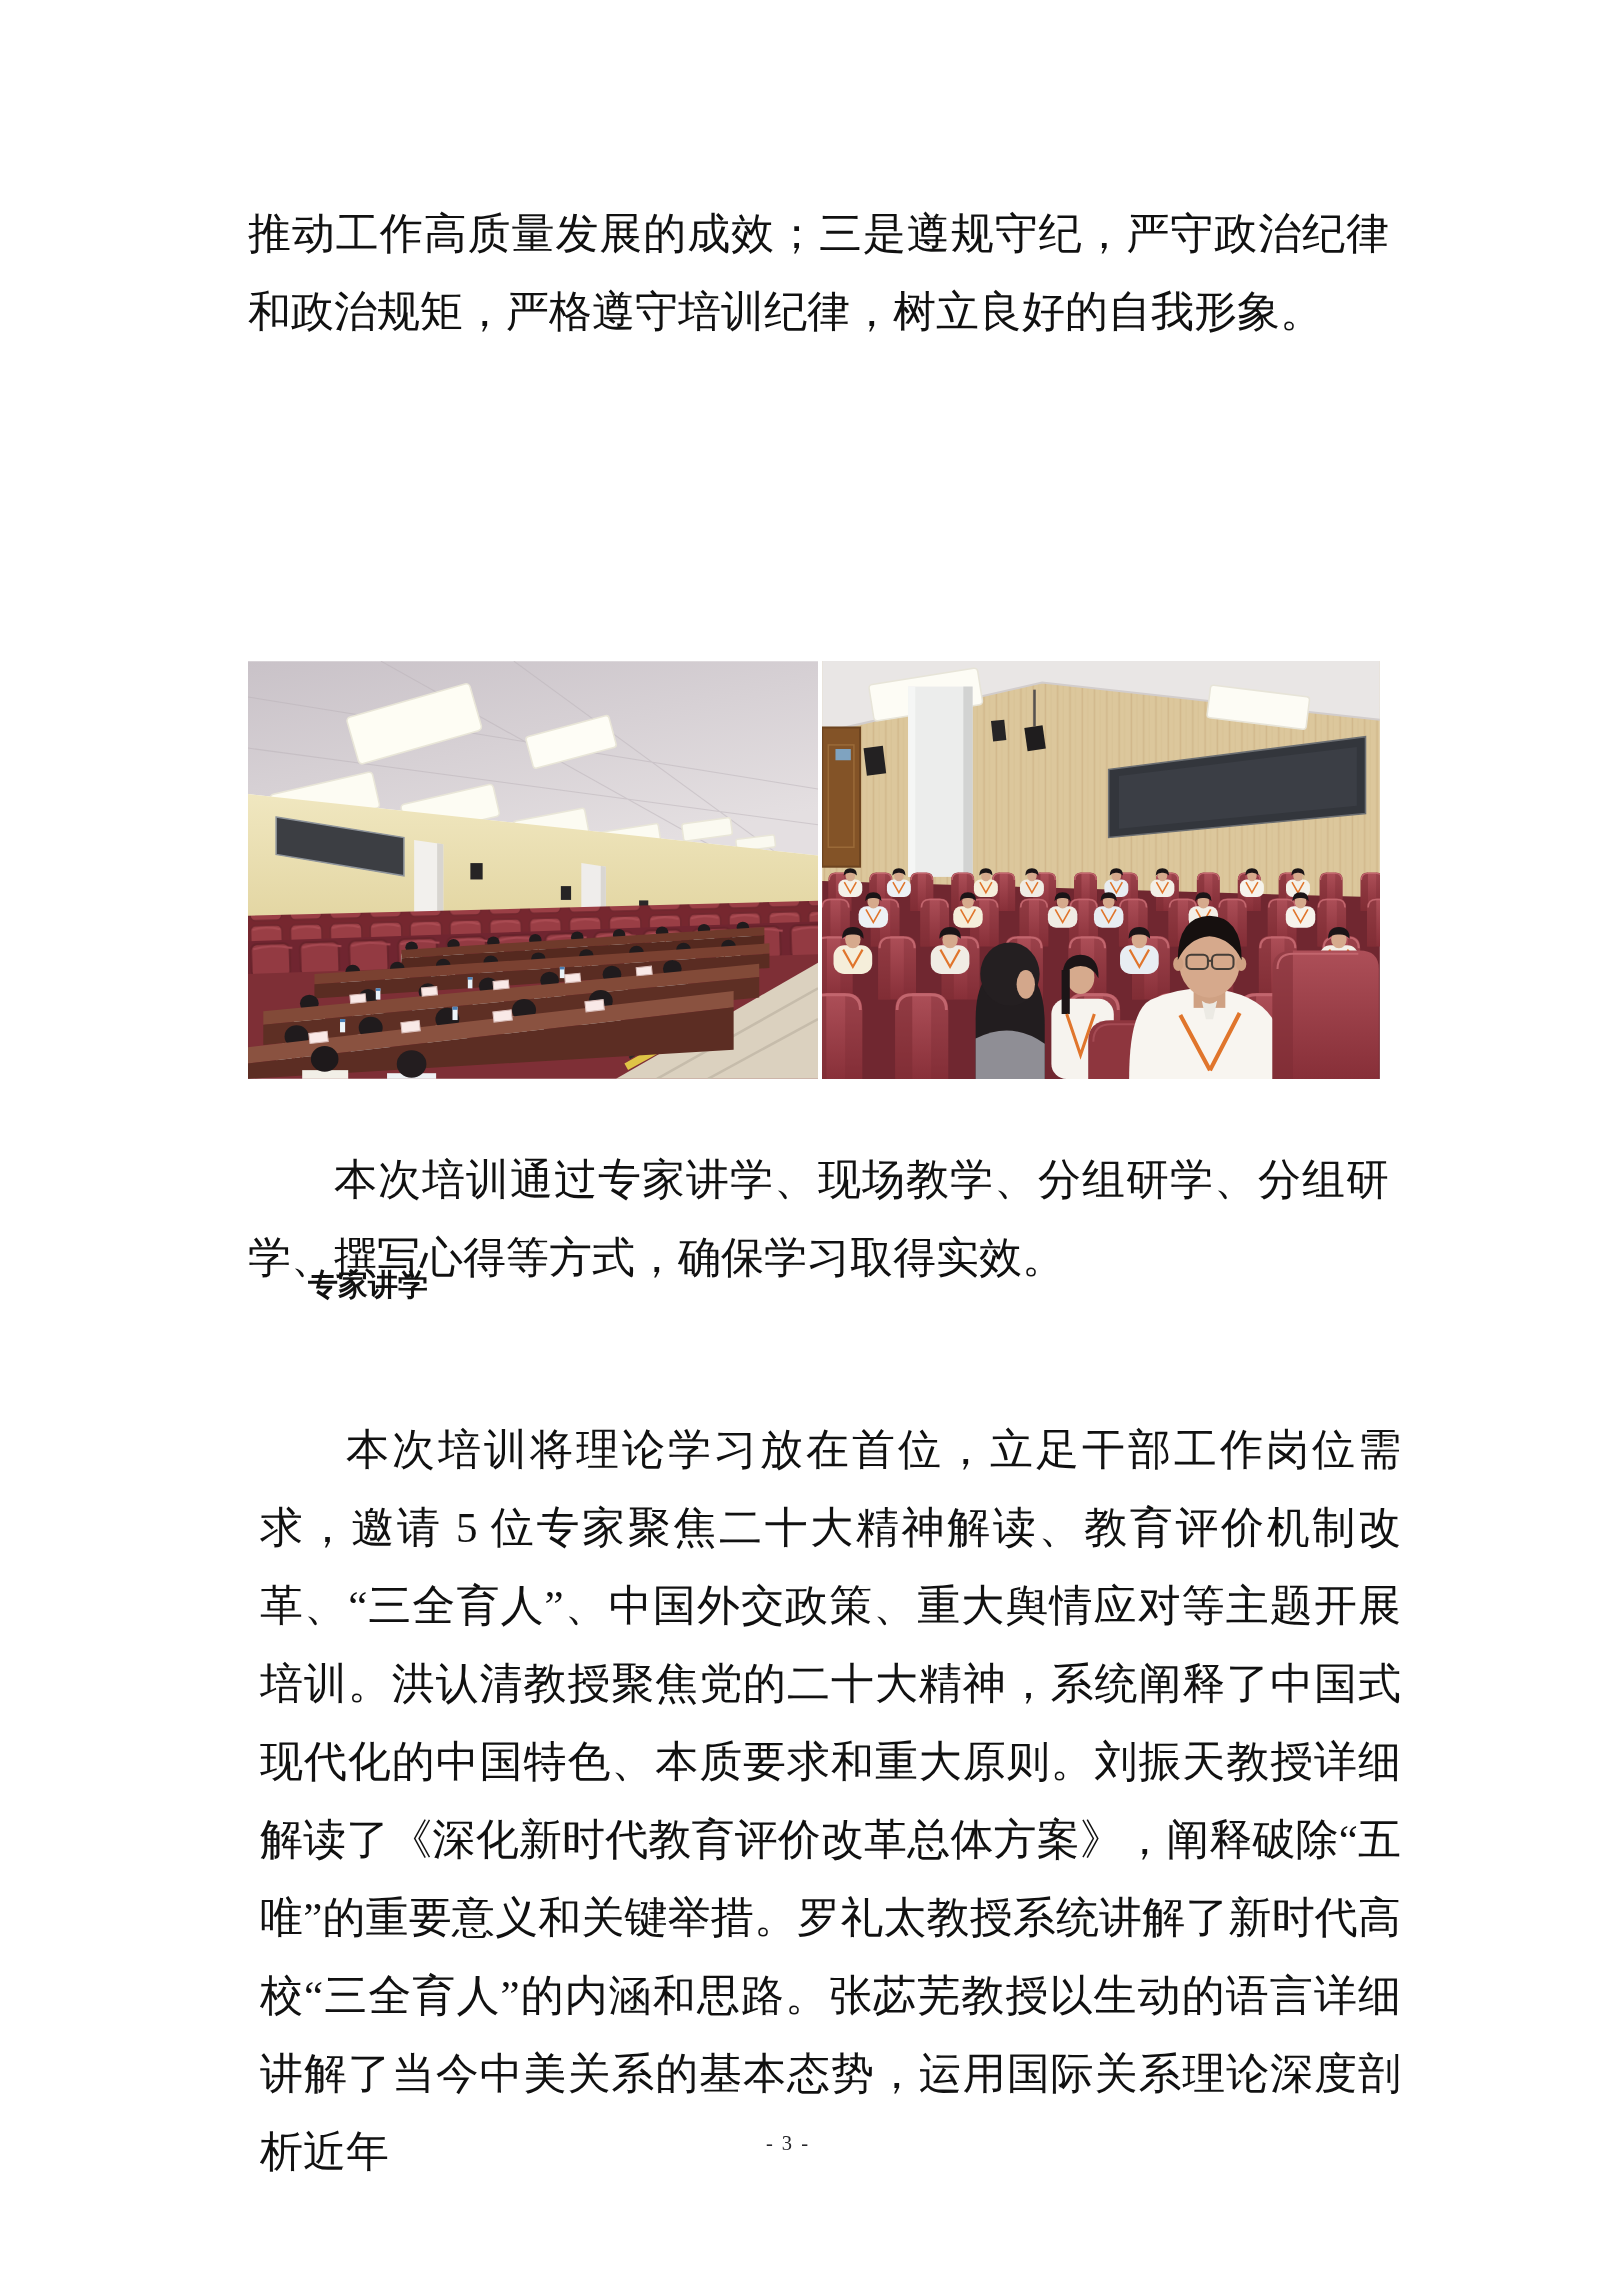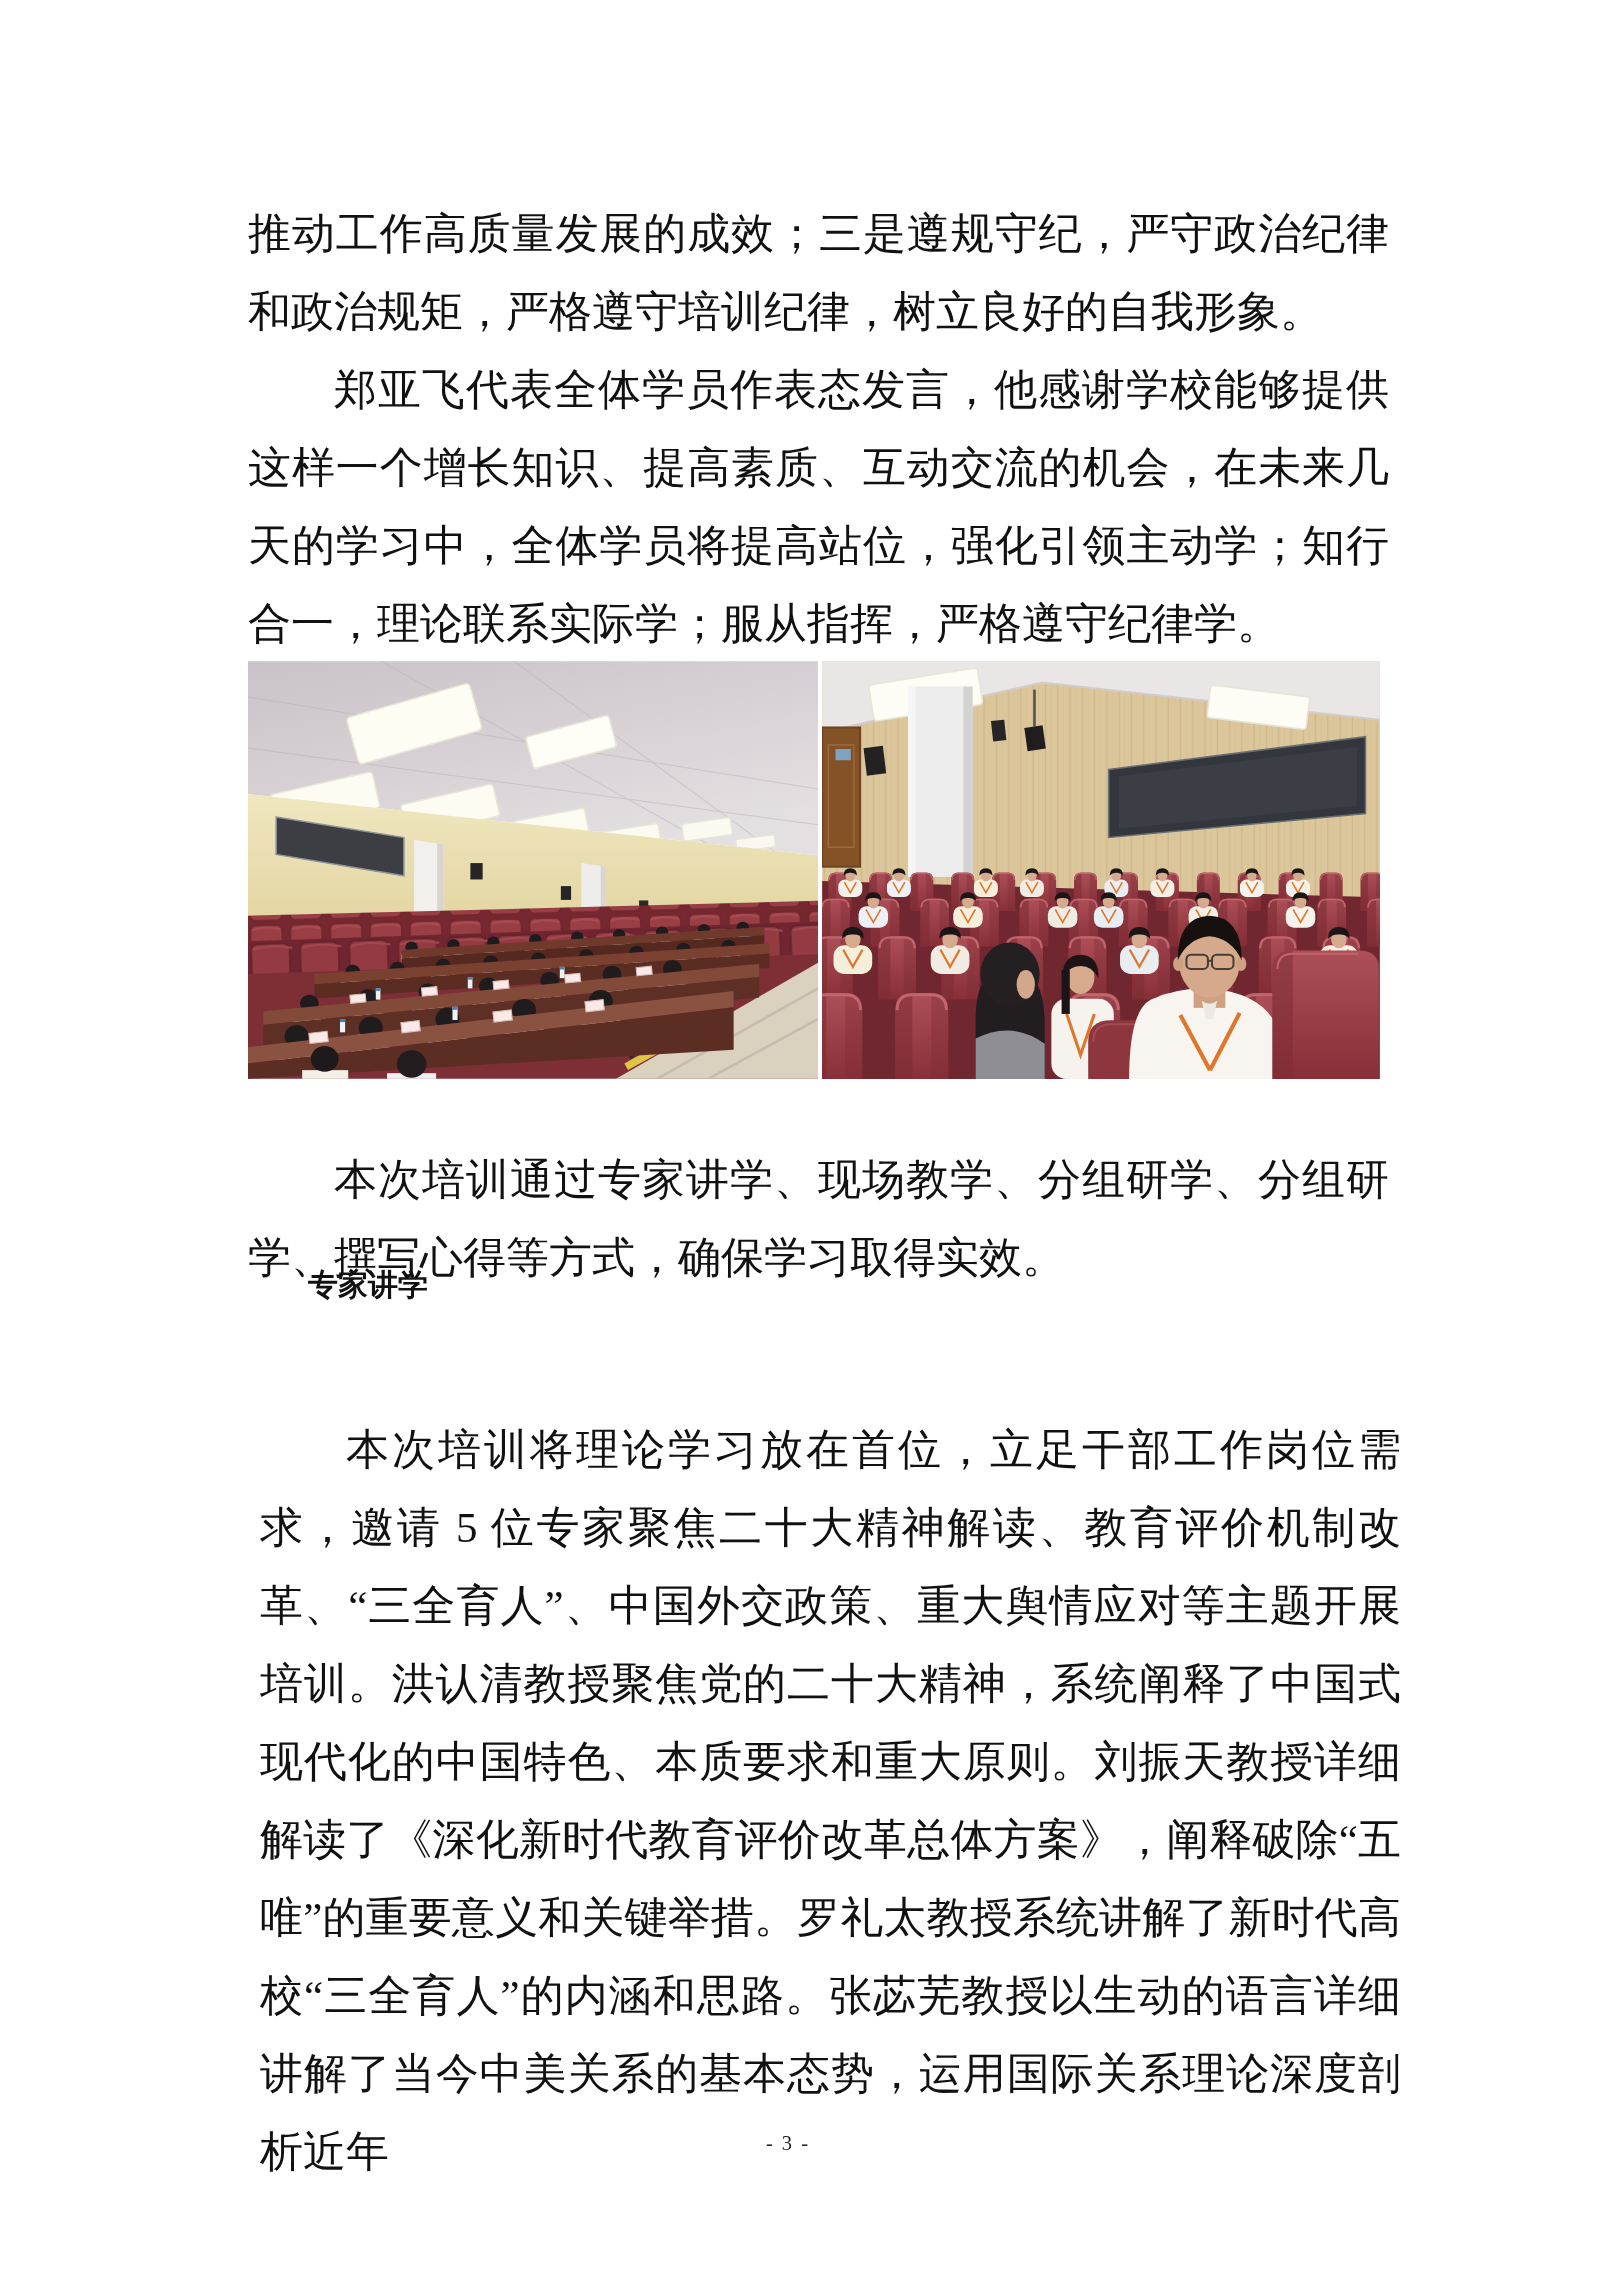--- a/index.html
+++ b/index.html
@@ -18,21 +18,20 @@
   .footer{position:absolute;left:0;right:0;top:2132px;text-align:center;font-size:20.5px;color:#26262a;
           letter-spacing:2px;}
 </style>
 </head>
 <body>
 
 <div class="page">
 
   <div class="body-text">
     <p class="para">推动工作高质量发展的成效；三是遵规守纪，严守政治纪律和政治规矩，严格遵守培训纪律，树立良好的自我形象。</p>
-    <p class="para indent">郑亚飞代表全体学员作表态发言，他感谢学校能够提供这样一个增长知识、提高素质、互动交流的机会，在未来几天的学习中，全体学员将提高站位，强化引领主动学；知行合一，理论联系实际学；服从指挥，严格遵守纪律学。</p>
   </div>
 
   <figure class="photo-row">
 
     <svg width="570" height="418" viewBox="0 0 1115 817">
       <defs>
         <linearGradient id="ceilL" x1="0" y1="0" x2="0.6" y2="1">
           <stop offset="0" stop-color="#c9c2c8"></stop>
             <stop offset="1" stop-color="#e4dfe1"></stop>
         </linearGradient>

